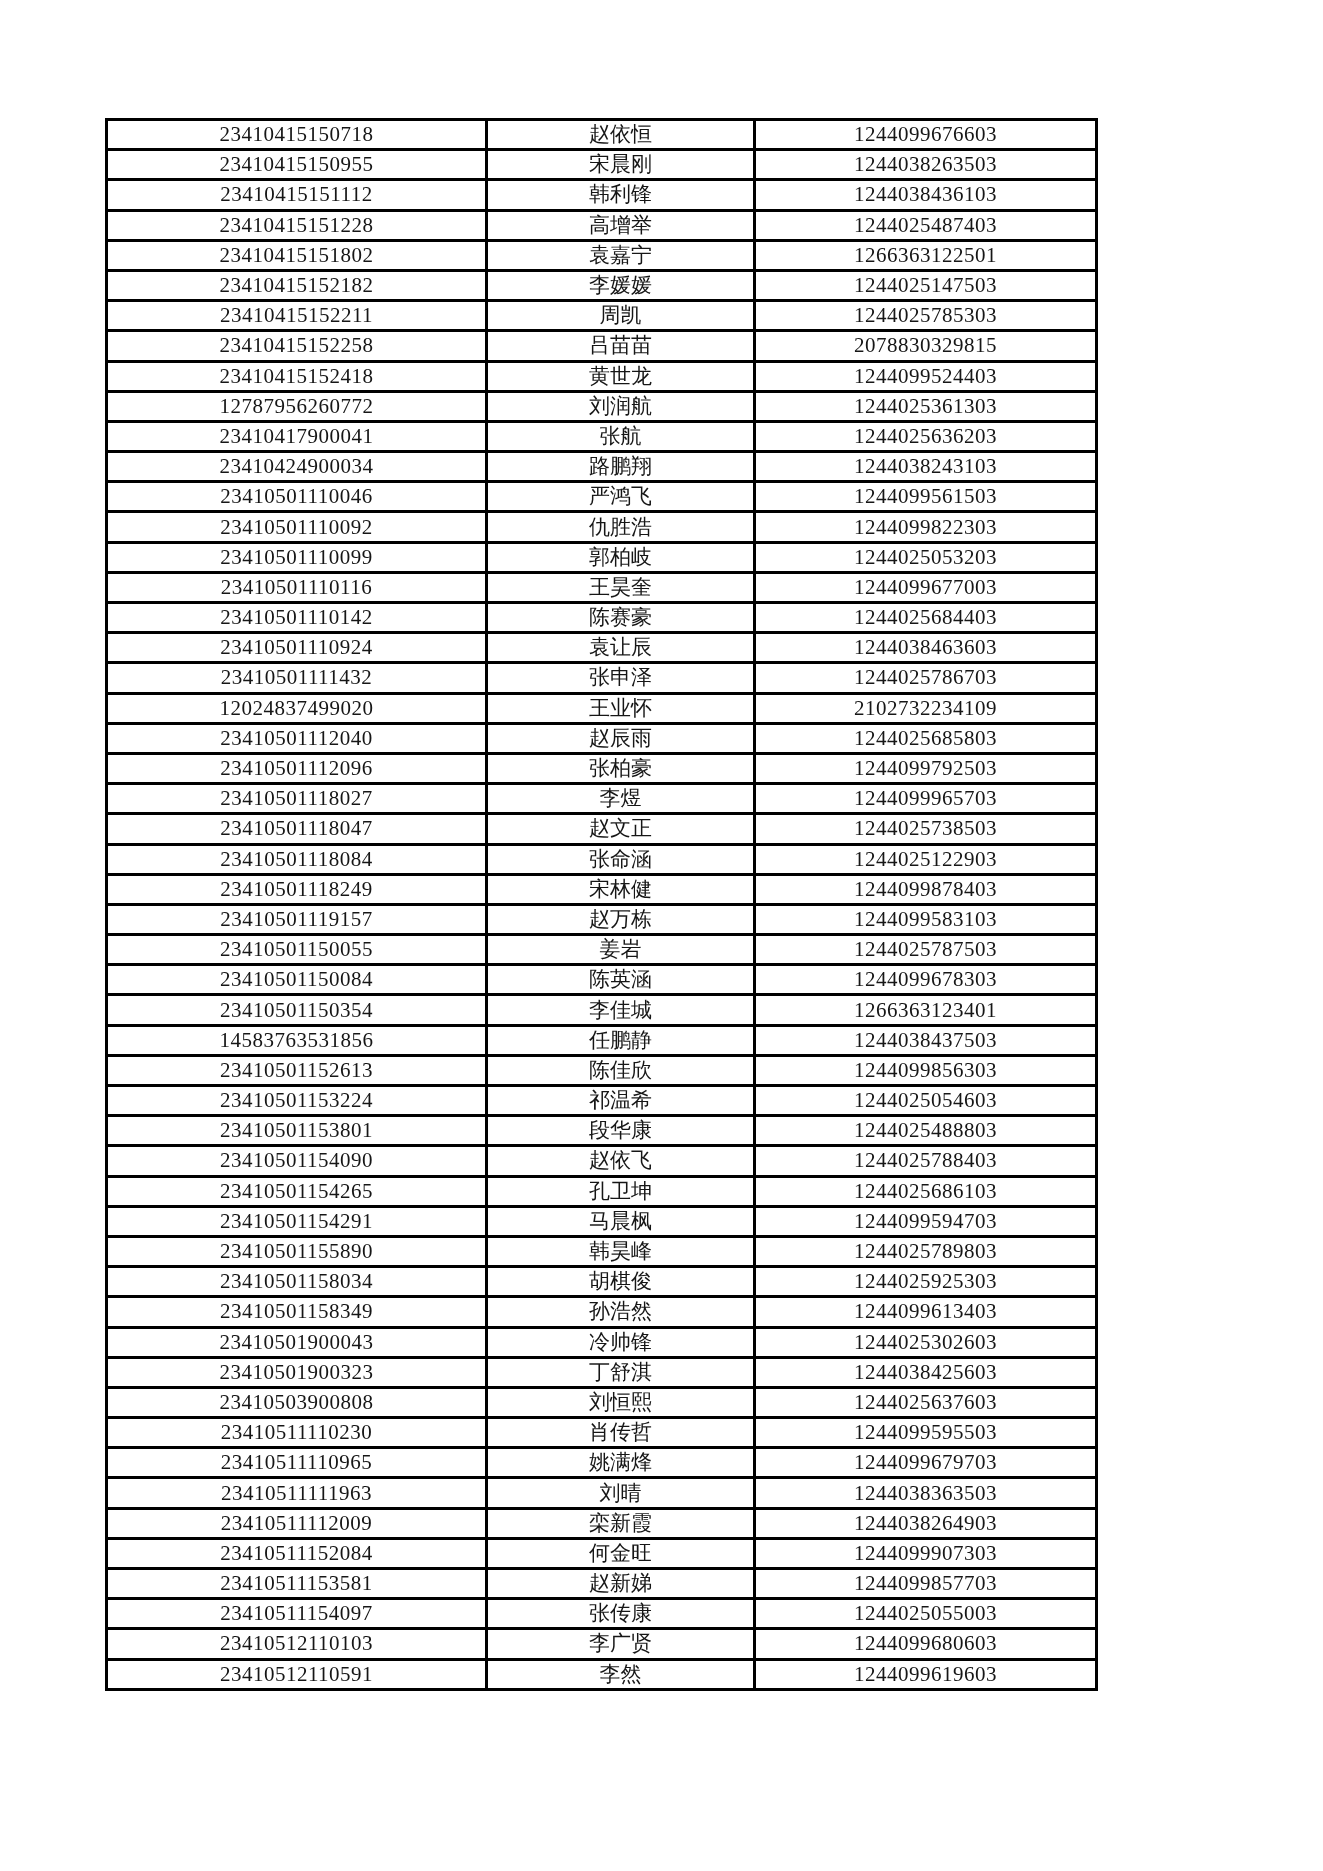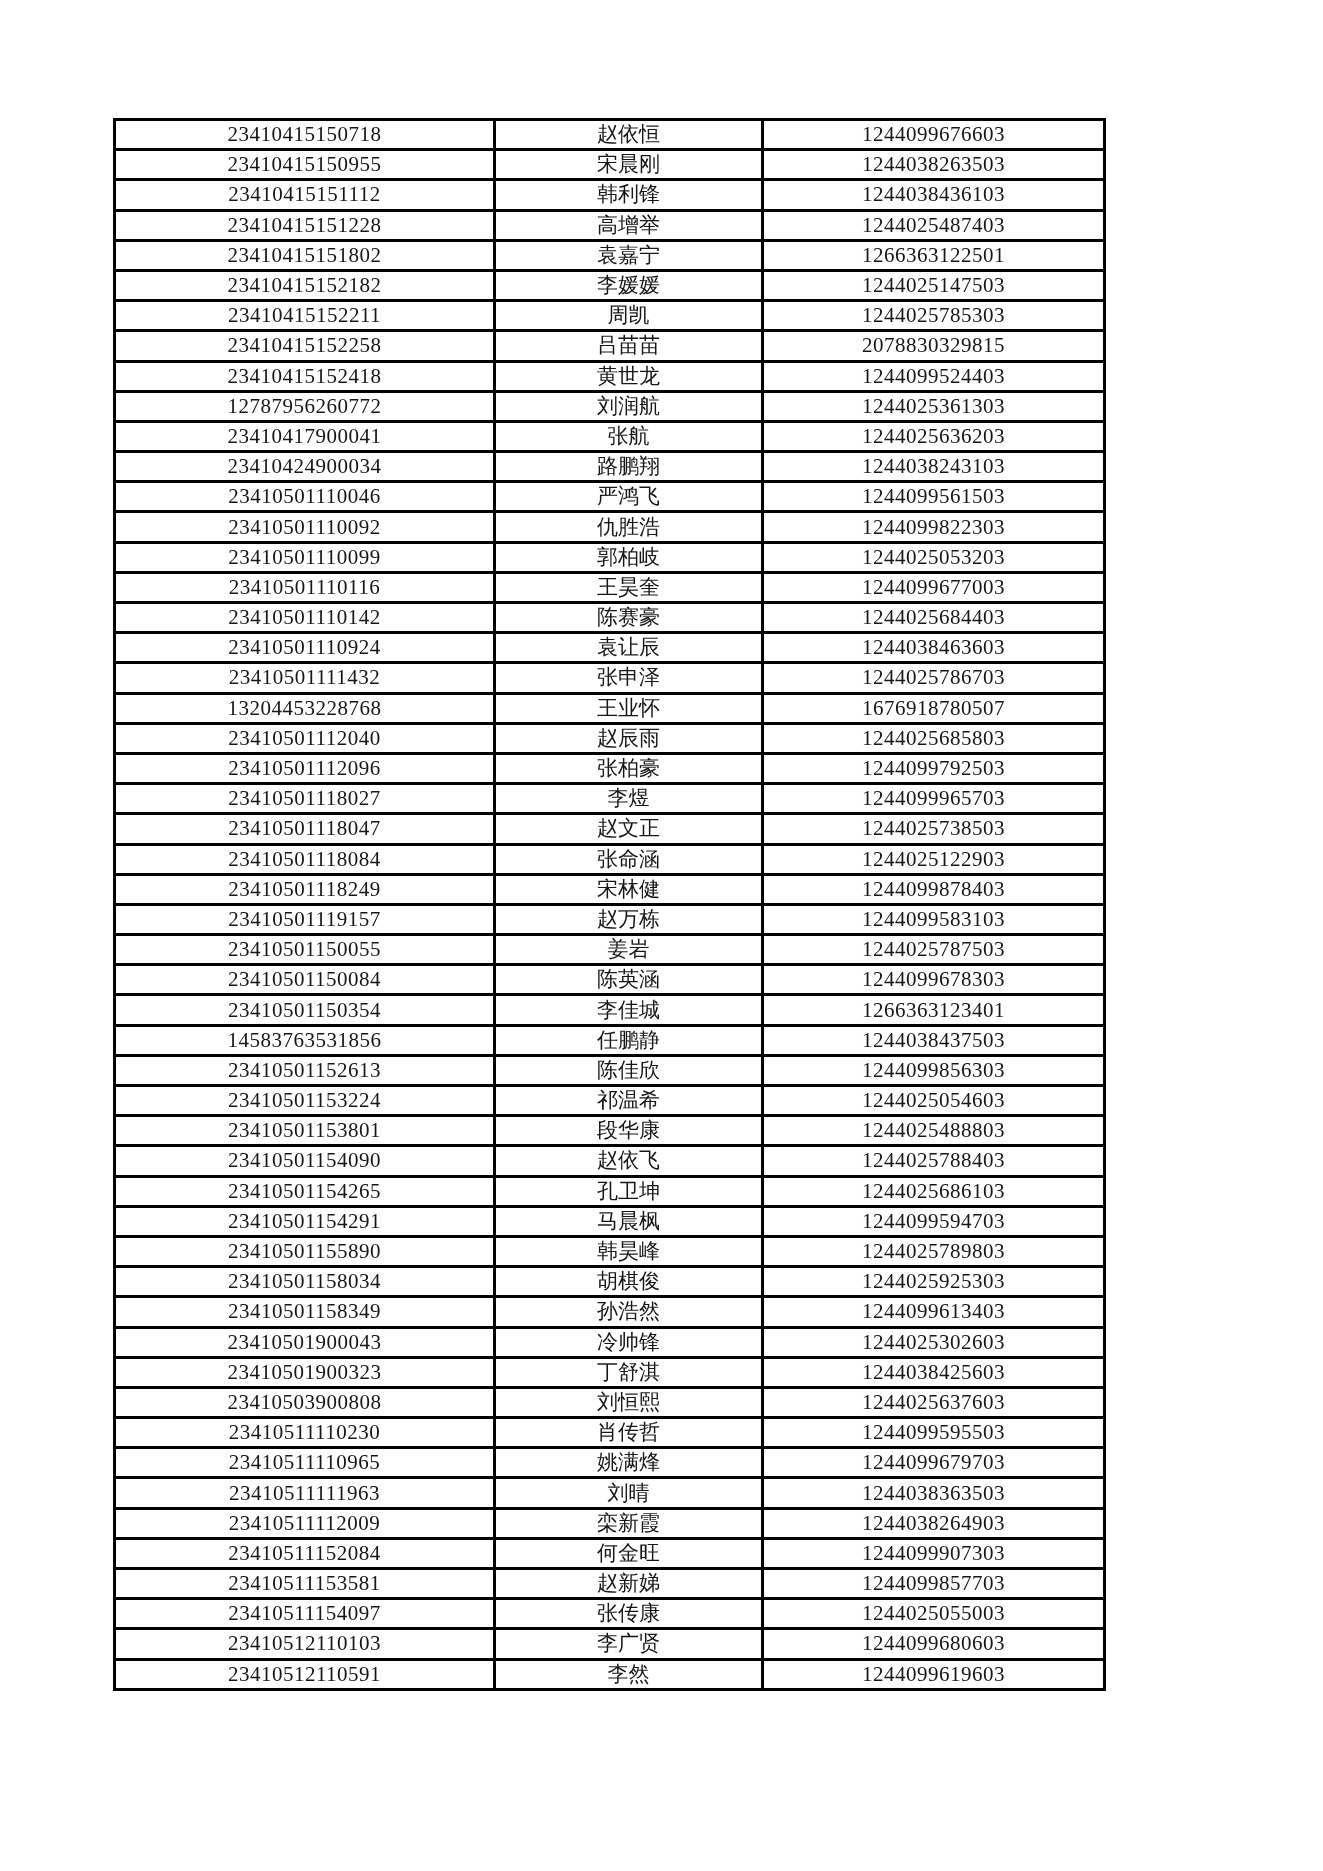--- a/index.html
+++ b/index.html
@@ -14,21 +14,20 @@
     background: #ffffff;
     overflow: hidden;
     font-family: "Liberation Serif", "DejaVu Serif", serif;
   }
   table.roster {
     position: absolute;
     left: 105px;
     top: 118px;
     border-collapse: collapse;
     table-layout: fixed;
-    margin-left: 8px;
   }
   table.roster td {
     border: 3px solid #000000;
     height: 27.2px;
     padding: 0;
     text-align: center;
     vertical-align: middle;
     font-size: 21px;
     color: #161616;
     line-height: 1;
@@ -140,23 +139,23 @@
           <td class="exam-cell">23410501110924</td>
           <td class="name-cell">袁让辰</td>
           <td class="code-cell">1244038463603</td>
         </tr>
         <tr>
           <td class="exam-cell">23410501111432</td>
           <td class="name-cell">张申泽</td>
           <td class="code-cell">1244025786703</td>
         </tr>
         <tr>
-          <td class="exam-cell">13204453228768</td>
+          <td class="exam-cell">12024837499020</td>
           <td class="name-cell">王业怀</td>
-          <td class="code-cell">1676918780507</td>
+          <td class="code-cell">2102732234109</td>
         </tr>
         <tr>
           <td class="exam-cell">23410501112040</td>
           <td class="name-cell">赵辰雨</td>
           <td class="code-cell">1244025685803</td>
         </tr>
         <tr>
           <td class="exam-cell">23410501112096</td>
           <td class="name-cell">张柏豪</td>
           <td class="code-cell">1244099792503</td>

